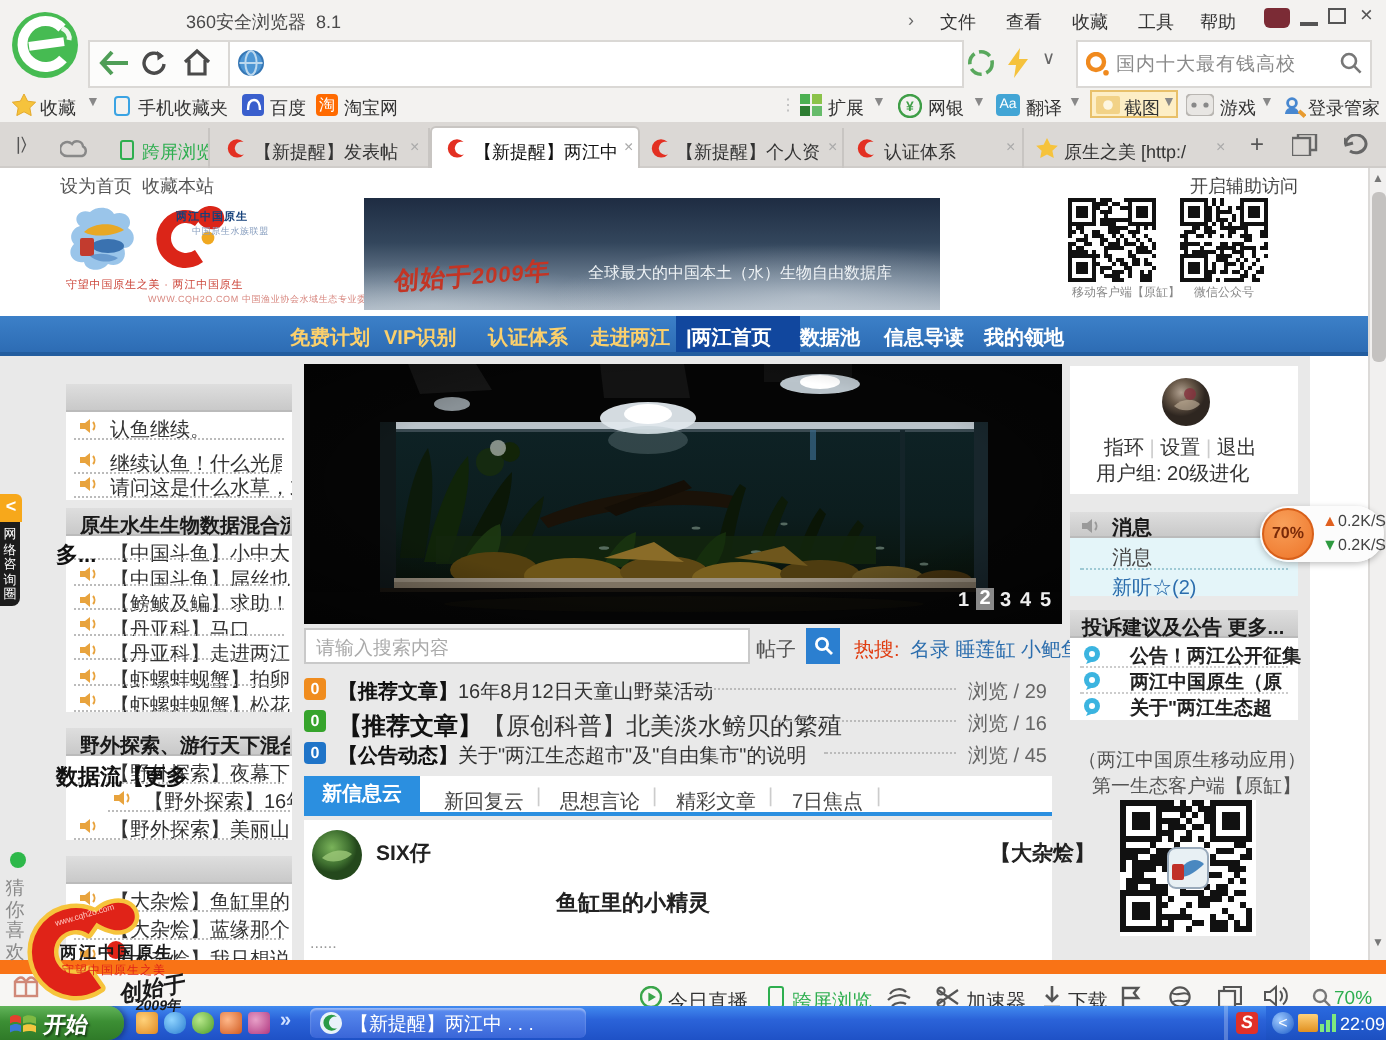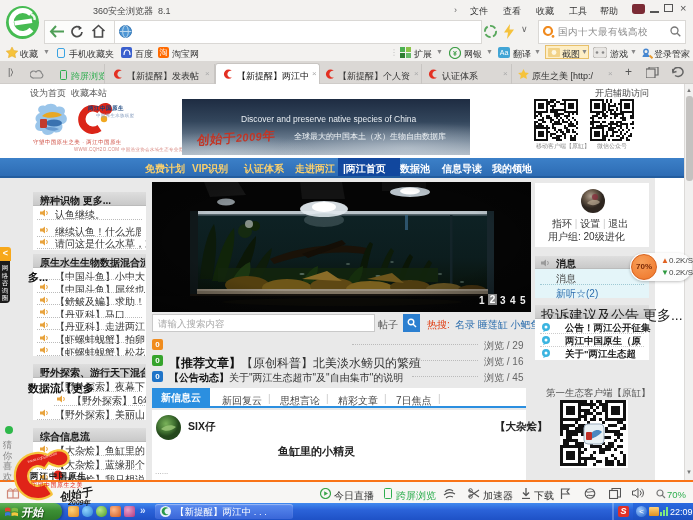--- a/index.html
+++ b/index.html
@@ -215,21 +215,20 @@
   <path d="M26 9 C30 3 39 4 40 10 C41 15 36 18 31 16 C28 15 26 12 26 9 Z" fill="#db2518"></path>
   <circle cx="32" cy="21" r="3.2" fill="#f0a820"></circle>
  </svg>
  <span class="abs" style="left:88px;top:21px;font-size:5.5px;color:#14407a;font-weight:bold;letter-spacing:.5px">两江中国原生</span>
  <span class="abs" style="left:96px;top:29px;font-size:4.5px;color:#8aa0c0;letter-spacing:.3px">中国原生水族联盟</span>
  <span class="abs" style="left:33px;top:55px;font-size:5.5px;color:#cc4438;white-space:nowrap;letter-spacing:.4px">守望中国原生之美 · 两江中国原生</span>
  <span class="abs" style="left:74px;top:63px;font-size:4.5px;color:#d88880;white-space:nowrap;letter-spacing:.3px">WWW.CQH2O.COM 中国渔业协会水域生态专业委员会</span>
 
  <div class="abs" style="left:182px;top:15px;width:288px;height:56px;background:linear-gradient(#1e2c42,#33465c 40%,#6d7f92 75%,#aab6c2)"></div>
  <div class="abs" style="left:182px;top:15px;width:288px;height:56px;background:radial-gradient(ellipse 130px 26px at 78% 88%,rgba(225,232,238,.42),transparent),radial-gradient(ellipse 100px 20px at 12% 95%,rgba(215,224,230,.32),transparent)"></div>
- <span class="abs" style="left:241px;top:30px;font-size:8.5px;color:#e8edf2">Discover and preserve native species of China</span>
  <span class="abs" style="left:197px;top:46px;font-size:12.5px;color:#c23525;font-weight:bold;letter-spacing:.5px;transform:rotate(-4deg) skewX(-8deg)">创始于<span style="font-size:11px">2009</span>年</span>
  <span class="abs" style="left:294px;top:47px;font-size:8px;color:#eef2f5">全球最大的中国本土（水）生物自由数据库</span>
 
  <svg class="abs" style="left:534px;top:15px" width="44" height="42" viewBox="0 0 44 42">
       <rect x="0" y="0" width="44" height="42" fill="#fff"></rect>
       <rect x="16" y="0" width="2" height="2" fill="#111"></rect>
       <rect x="18" y="0" width="2" height="2" fill="#111"></rect>
       <rect x="20" y="0" width="2" height="2" fill="#111"></rect>
       <rect x="28" y="0" width="2" height="2" fill="#111"></rect>
       <rect x="14" y="2" width="2" height="2" fill="#111"></rect>
@@ -557,21 +556,20 @@
  <span class="abs gold" style="left:145px;top:78px">免费计划</span>
  <span class="abs gold" style="left:192px;top:78px">VIP识别</span>
  <span class="abs gold" style="left:244px;top:78px">认证体系</span>
  <span class="abs gold" style="left:295px;top:78px">走进两江 |</span>
  <div class="abs" style="left:338px;top:74px;width:62px;height:18px;background:#11479e"></div>
  <span class="abs navw" style="left:343px;top:78px">|两江首页</span>
  <span class="abs navw" style="left:400px;top:78px">数据池</span>
  <span class="abs navw" style="left:442px;top:78px">信息导读</span>
  <span class="abs navw" style="left:492px;top:78px">我的领地</span>
 <div class="abs" style="left:33px;top:108px;width:113px;height:14px;background:linear-gradient(#dedede,#c9c9c9);border-bottom:1px solid #bbb"></div>
-    <span class="abs" style="left:40px;top:110px;font-size:10px;font-weight:bold;color:#1a1a1a;white-space:nowrap;width:105px;overflow:hidden;display:inline-block">辨种识物 更多...</span>
     <div class="abs" style="left:33px;top:122px;width:113px;height:43.8px;background:#fff"></div>
     <div class="abs" style="left:33px;top:122.0px;width:113px;height:14.6px;overflow:hidden">
       <svg class="abs" style="left:7px;top:2.5px" width="10" height="8" viewBox="0 0 10 8">
         <path d="M0 2.5 H2.5 L5 0.5 V7.5 L2.5 5.5 H0 Z" fill="#e8a33d"></path>
         <path d="M6.5 2 A3 3 0 0 1 6.5 6" stroke="#e8a33d" stroke-width="1" fill="none"></path>
       </svg>
       <span class="abs" style="left:22px;top:2px;font-size:10px;color:#333;white-space:nowrap">认鱼继续。</span>
       <span class="abs" style="left:4px;top:13.1px;width:105px;border-top:1px dotted #bbb"></span>
     </div>
     <div class="abs" style="left:33px;top:139px;width:108px;height:14.6px;overflow:hidden">
@@ -664,21 +662,20 @@
     <div class="abs" style="left:33px;top:322px;width:113px;height:14px;overflow:hidden">
       <svg class="abs" style="left:7px;top:2.5px" width="10" height="8" viewBox="0 0 10 8">
         <path d="M0 2.5 H2.5 L5 0.5 V7.5 L2.5 5.5 H0 Z" fill="#e8a33d"></path>
         <path d="M6.5 2 A3 3 0 0 1 6.5 6" stroke="#e8a33d" stroke-width="1" fill="none"></path>
       </svg>
       <span class="abs" style="left:22px;top:2px;font-size:10px;color:#333;white-space:nowrap">【野外探索】美丽山</span>
       <span class="abs" style="left:4px;top:12.5px;width:105px;border-top:1px dotted #bbb"></span>
     </div>
     <span class="abs" style="left:28px;top:297px;font-size:11px;font-weight:bold;color:#111">数据流【更多</span>
     <div class="abs" style="left:33px;top:344px;width:113px;height:14px;background:linear-gradient(#dedede,#c9c9c9);border-bottom:1px solid #bbb"></div>
-    <span class="abs" style="left:40px;top:346px;font-size:10px;font-weight:bold;color:#1a1a1a;white-space:nowrap;width:105px;overflow:hidden;display:inline-block">综合信息流</span>
     <div class="abs" style="left:33px;top:358px;width:113px;height:42.9px;background:#fff"></div>
     <div class="abs" style="left:33px;top:358.0px;width:113px;height:14.3px;overflow:hidden">
       <svg class="abs" style="left:7px;top:2.5px" width="10" height="8" viewBox="0 0 10 8">
         <path d="M0 2.5 H2.5 L5 0.5 V7.5 L2.5 5.5 H0 Z" fill="#e8a33d"></path>
         <path d="M6.5 2 A3 3 0 0 1 6.5 6" stroke="#e8a33d" stroke-width="1" fill="none"></path>
       </svg>
       <span class="abs" style="left:22px;top:2px;font-size:10px;color:#333;white-space:nowrap">【大杂烩】鱼缸里的</span>
       <span class="abs" style="left:4px;top:12.8px;width:105px;border-top:1px dotted #bbb"></span>
     </div>
     <div class="abs" style="left:33px;top:372.3px;width:113px;height:14.3px;overflow:hidden">
@@ -798,20 +795,21 @@
 <span class="abs" style="left:378px;top:234px;font-size:10px;color:#555">帖子</span>
 <div class="abs" style="left:403px;top:230px;width:17px;height:18px;background:#2b7fd0"></div>
 <svg class="abs" style="left:407px;top:234px" width="10" height="10" viewBox="0 0 10 10">
       <circle cx="4" cy="4" r="2.8" fill="none" stroke="#fff" stroke-width="1.4"></circle>
       <path d="M6.2 6.2 L9 9" stroke="#fff" stroke-width="1.4"></path>
     </svg>
 <span class="abs" style="left:427px;top:234px;font-size:10px;font-weight:normal;color:#e03c10">热搜:</span>
 <span class="abs" style="left:455px;top:234px;font-size:10px;color:#2b6dad">名录 睡莲缸 小鲃鱼图片</span>
 
 <div class="abs" style="left:152px;top:255px;width:11px;height:11px;background:#f08c1e;border-radius:2px;color:#fff;font-size:8px;text-align:center;line-height:11px;font-weight:bold">0</div>
+<span class="abs" style="left:169px;top:255px;font-size:10px;color:#111;font-weight:bold">【推荐文章】<span style="font-weight:normal;color:#333">16年8月12日天童山野菜活动</span></span>
 <span class="abs" style="left:352px;top:260px;width:126px;border-top:1px dotted #bbb"></span>
 <span class="abs" style="left:484px;top:255px;font-size:10px;color:#666">浏览 / 29</span>
 <div class="abs" style="left:152px;top:271px;width:11px;height:11px;background:#36a42c;border-radius:2px;color:#fff;font-size:8px;text-align:center;line-height:11px;font-weight:bold">0</div>
 <span class="abs" style="left:169px;top:271px;font-size:12px;color:#111;font-weight:bold">【推荐文章】<span style="font-weight:normal;color:#333">【原创科普】北美淡水鳑贝的繁殖</span></span>
 <span class="abs" style="left:388px;top:276px;width:90px;border-top:1px dotted #bbb"></span>
 <span class="abs" style="left:484px;top:271px;font-size:10px;color:#666">浏览 / 16</span>
 <div class="abs" style="left:152px;top:287px;width:11px;height:11px;background:#1f74c8;border-radius:2px;color:#fff;font-size:8px;text-align:center;line-height:11px;font-weight:bold">0</div>
 <span class="abs" style="left:169px;top:287px;font-size:10px;color:#111;font-weight:bold">【公告动态】<span style="font-weight:normal;color:#333">关于"两江生态超市"及"自由集市"的说明</span></span>
 <span class="abs" style="left:412px;top:292px;width:66px;border-top:1px dotted #bbb"></span>
 <span class="abs" style="left:484px;top:287px;font-size:10px;color:#666">浏览 / 45</span>
@@ -866,21 +864,21 @@
       <path d="M0 2.5 H2.5 L5 0.5 V7.5 L2.5 5.5 H0 Z" fill="#9a9a9a"></path>
       <path d="M6.5 2 A3 3 0 0 1 6.5 6" stroke="#9a9a9a" stroke-width="1" fill="none"></path>
     </svg>
 <span class="abs" style="left:556px;top:173px;font-size:10px;font-weight:bold;color:#1a1a1a">消息</span>
 <div class="abs" style="left:535px;top:185px;width:114px;height:29px;background:#e4f5f9"></div>
 <span class="abs" style="left:556px;top:188px;font-size:10px;color:#444">消息</span>
 <span class="abs" style="left:540px;top:200px;width:104px;border-top:1px dotted #9ec9d4"></span>
 <span class="abs" style="left:556px;top:203px;font-size:10px;color:#2b6dad">新听☆(2)</span>
 
 <div class="abs" style="left:535px;top:221px;width:114px;height:14px;background:linear-gradient(#dedede,#c9c9c9);border-bottom:1px solid #bbb"></div>
-<span class="abs" style="left:541px;top:223px;font-size:14px;font-weight:normal;color:#1a1a1a">投诉建议及公告 更多...</span>
+<span class="abs" style="left:541px;top:223px;font-size:10px;font-weight:bold;color:#1a1a1a">投诉建议及公告 更多...</span>
 <div class="abs" style="left:535px;top:235px;width:114px;height:41px;background:#fff"></div>
 <svg class="abs" style="left:541px;top:239px" width="10" height="9" viewBox="0 0 10 9">
       <circle cx="5" cy="4" r="4" fill="#3bb4e0"></circle>
       <path d="M3 7 L2 9 L6 7.5Z" fill="#3bb4e0"></path>
       <circle cx="5" cy="4" r="1.5" fill="#fff"></circle>
     </svg>
 <span class="abs" style="left:565px;top:238px;font-size:9.5px;font-weight:bold;color:#222;white-space:nowrap">公告！两江公开征集</span>
 <span class="abs" style="left:540px;top:249px;width:104px;border-top:1px dotted #ccc"></span>
 <svg class="abs" style="left:541px;top:252px" width="10" height="9" viewBox="0 0 10 9">
       <circle cx="5" cy="4" r="4" fill="#3bb4e0"></circle>
@@ -889,20 +887,21 @@
     </svg>
 <span class="abs" style="left:565px;top:251px;font-size:9.5px;font-weight:bold;color:#222;white-space:nowrap">两江中国原生（原</span>
 <span class="abs" style="left:540px;top:262px;width:104px;border-top:1px dotted #ccc"></span>
 <svg class="abs" style="left:541px;top:265px" width="10" height="9" viewBox="0 0 10 9">
       <circle cx="5" cy="4" r="4" fill="#3bb4e0"></circle>
       <path d="M3 7 L2 9 L6 7.5Z" fill="#3bb4e0"></path>
       <circle cx="5" cy="4" r="1.5" fill="#fff"></circle>
     </svg>
 <span class="abs" style="left:565px;top:264px;font-size:9.5px;font-weight:bold;color:#222;white-space:nowrap">关于"两江生态超</span>
 
+<span class="abs" style="left:539px;top:290px;font-size:9.5px;color:#555">（两江中国原生移动应用）</span>
 <span class="abs" style="left:546px;top:303px;font-size:9.5px;color:#555">第一生态客户端【原缸】</span>
 <svg class="abs" style="left:560px;top:316px" width="68" height="68" viewBox="0 0 68 68">
       <rect x="0" y="0" width="68" height="68" fill="#fff"></rect>
       <rect x="21" y="0" width="3" height="3" fill="#111"></rect>
       <rect x="24" y="0" width="3" height="3" fill="#111"></rect>
       <rect x="30" y="0" width="3" height="3" fill="#111"></rect>
       <rect x="36" y="0" width="3" height="3" fill="#111"></rect>
       <rect x="39" y="0" width="3" height="3" fill="#111"></rect>
       <rect x="21" y="3" width="3" height="3" fill="#111"></rect>
       <rect x="24" y="3" width="3" height="3" fill="#111"></rect>
@@ -1079,21 +1078,21 @@
       <rect x="26.0" y="32.0" width="6" height="8" rx="1" fill="#c03028"></rect>
     </svg>
 
 <div class="abs" style="left:684px;top:0;width:9px;height:396px;background:#f1f0ef;border-left:1px solid #dcdad8"></div>
 <span class="abs" style="left:686px;top:3px;font-size:6px;color:#777">▲</span>
 <div class="abs" style="left:685.5px;top:12px;width:7px;height:85px;background:#c4c2c0;border-radius:3px"></div>
 <span class="abs" style="left:686px;top:385px;font-size:6px;color:#777">▼</span>
 
 </div>
 
-<div class="abs" id="statusbar" style="left:0;top:480px;width:693px;height:23px;background:#f7f6f4;border-top:2px solid #f97316">
+<div class="abs" id="statusbar" style="left:0;top:480px;width:693px;height:23px;background:#f7f6f4;border-top:7px solid #f97316">
  <svg class="abs" style="left:320px;top:6px" width="11" height="11" viewBox="0 0 11 11">
       <circle cx="5.5" cy="5.5" r="5" fill="none" stroke="#3aa54a" stroke-width="1.2"></circle>
       <path d="M4.2 3.2 L8 5.5 L4.2 7.8Z" fill="#3aa54a"></path>
     </svg>
  <span class="abs" style="left:334px;top:7px;font-size:10px;color:#333">今日直播</span>
  <span class="abs" style="left:384px;top:6px;width:8px;height:11px;border:1.3px solid #2eae4f;border-radius:1.5px"></span>
  <span class="abs" style="left:396px;top:7px;font-size:10px;color:#2eae4f">跨屏浏览</span>
  <svg class="abs" style="left:443px;top:6px" width="13" height="11" viewBox="0 0 13 11">
       <path d="M2 4 C4 1 8 1 10 3 M1 7 C4 4 9 4 12 6 M3 10 C5 8 8 8 10 9" stroke="#555" stroke-width="1.1" fill="none"></path>
     </svg>

